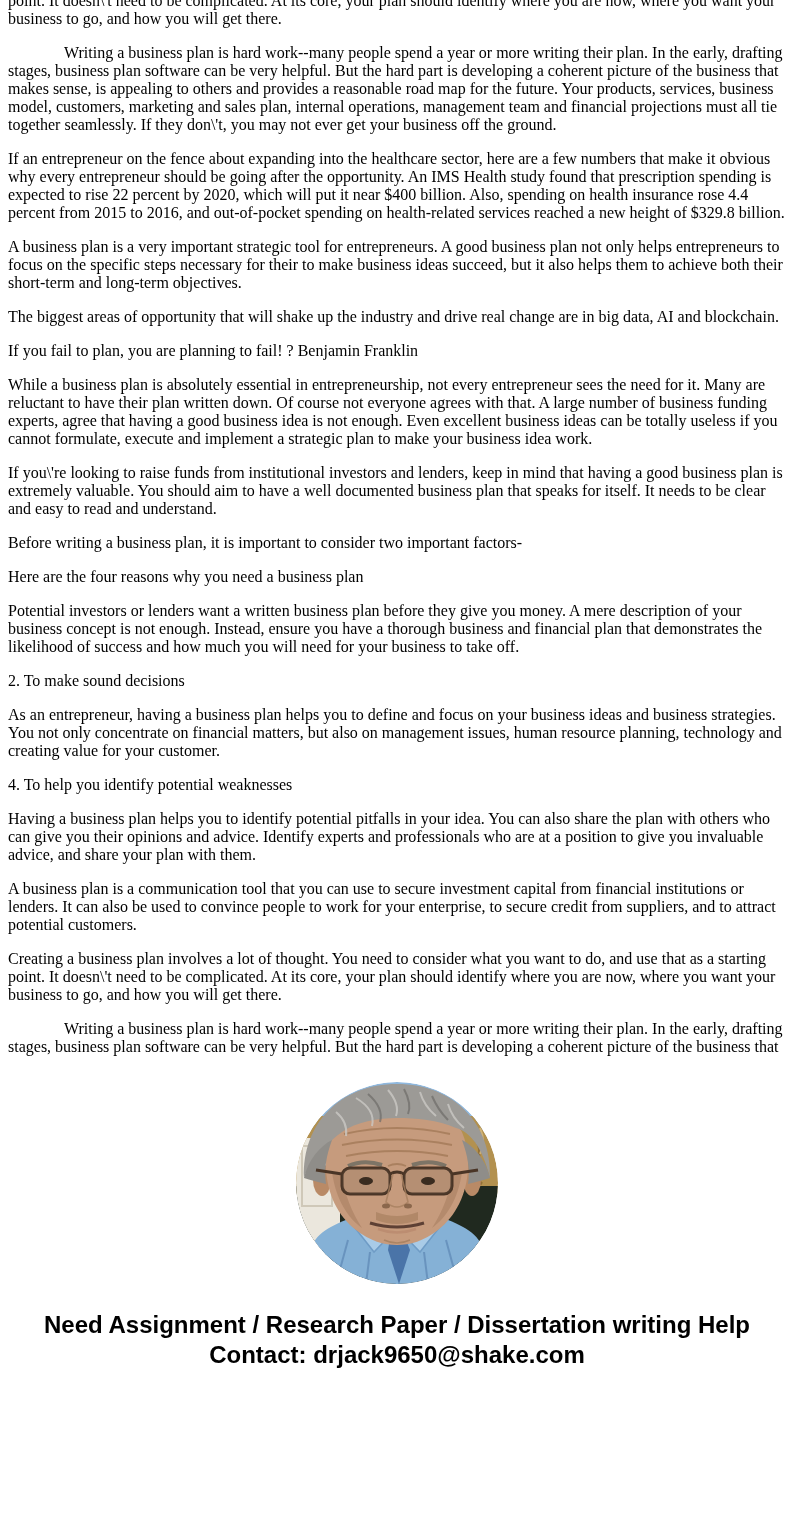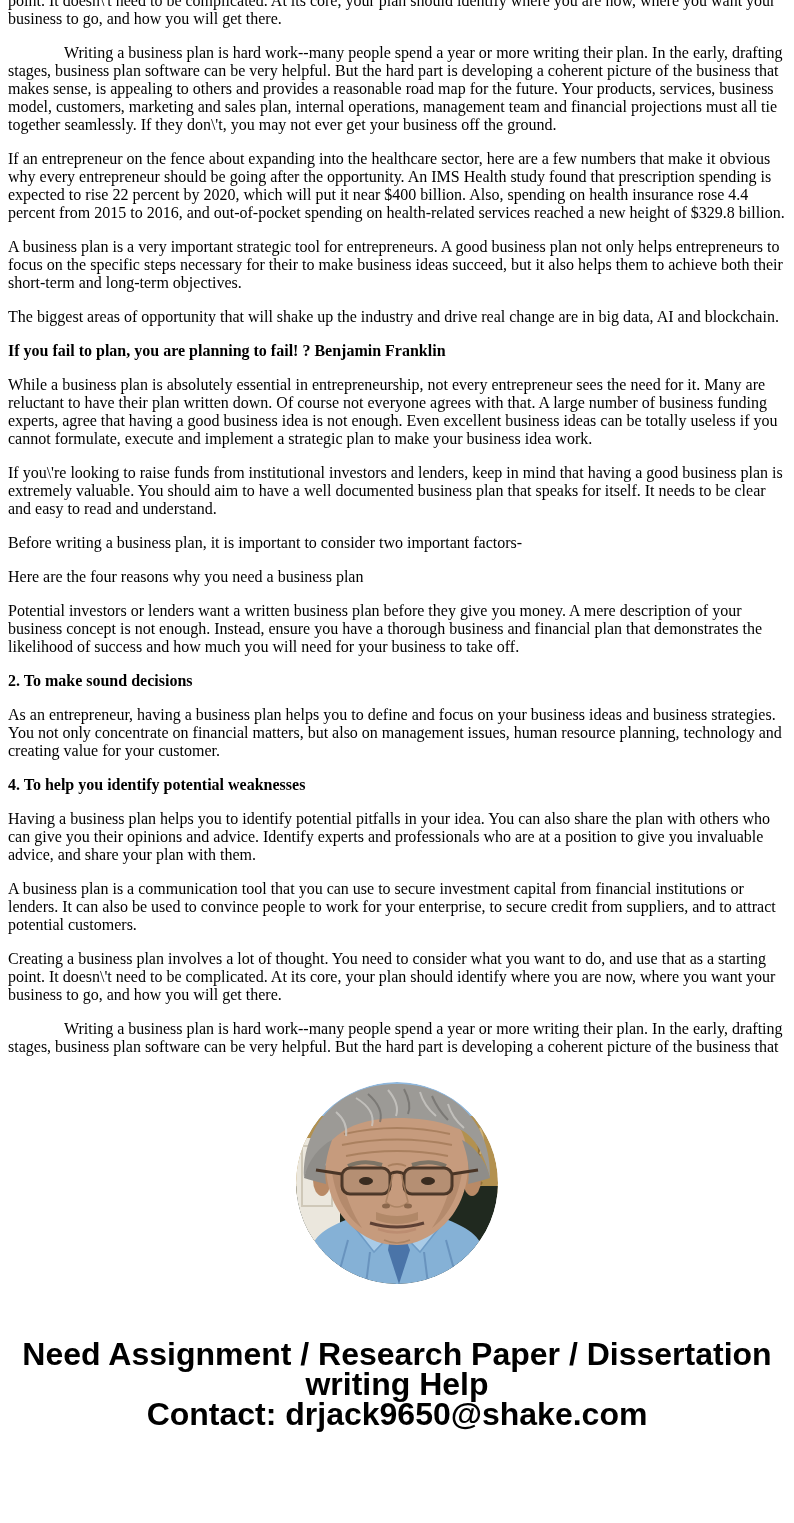--- a/index.html
+++ b/index.html
@@ -20,41 +20,41 @@
     width: 100%;
     box-sizing: border-box;
     padding: 0 8px;
   }
   .content p {
     margin: 16px 0;
     font-size: 16px;
     line-height: 18px;
   }
   .content p:first-child { margin-top: 0; }
-  p.bold { font-weight: bold; }
+  p.bold { font-weight: normal; }
   p.indent { text-indent: 56px; }
 
   .photo-wrap {
     margin: 26px 0 0 0;
     text-align: center;
   }
   .photo {
     display: inline-block;
     width: 202px;
     height: 202px;
     border-radius: 50%;
     overflow: hidden;
   }
 
   .footer {
-    margin-top: 51px;
+    margin-top: 22px;
     text-align: center;
     font-family: "Liberation Sans", sans-serif;
     font-weight: bold;
-    font-size: 32px;
+    font-size: 24px;
     line-height: 30px;
   }
 </style>
 </head>
 <body>
 
 <div class="page">
   <div class="content">
 
     <p>Creating a business plan involves a lot of thought. You need to consider what you want to do, and use that as a starting point. It doesn\'t need to be complicated. At its core, your plan should identify where you are now, where you want your business to go, and how you will get there.</p>

